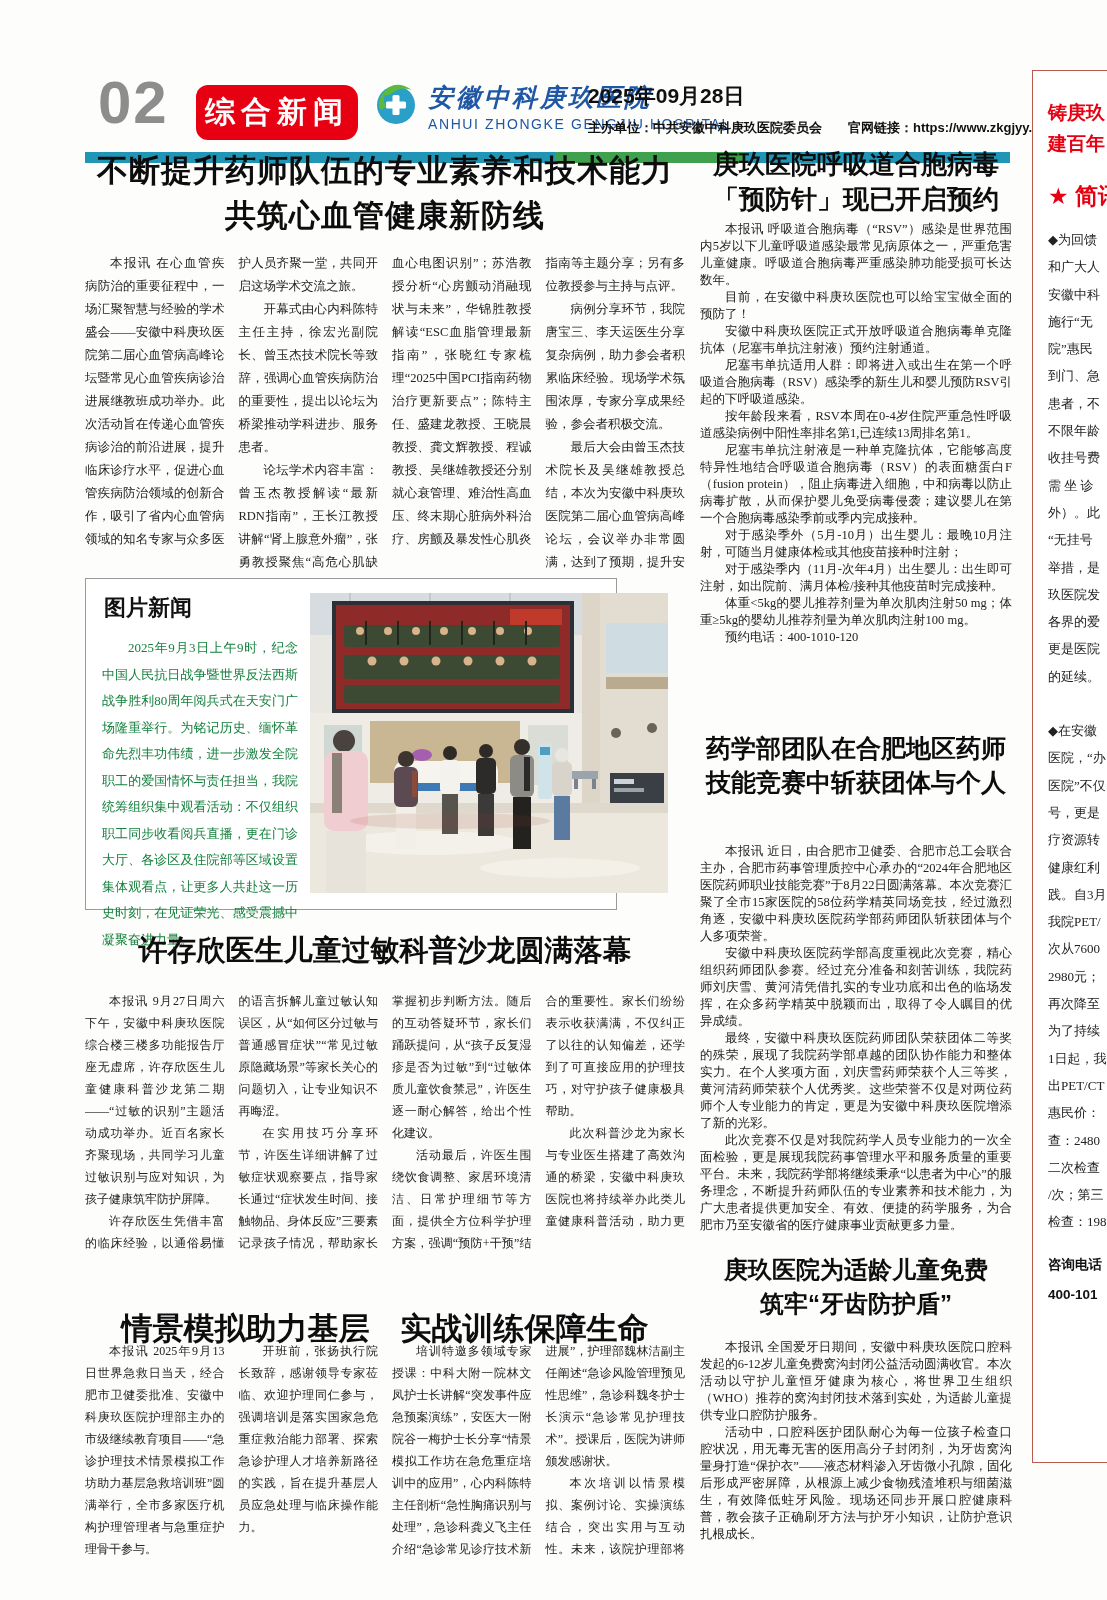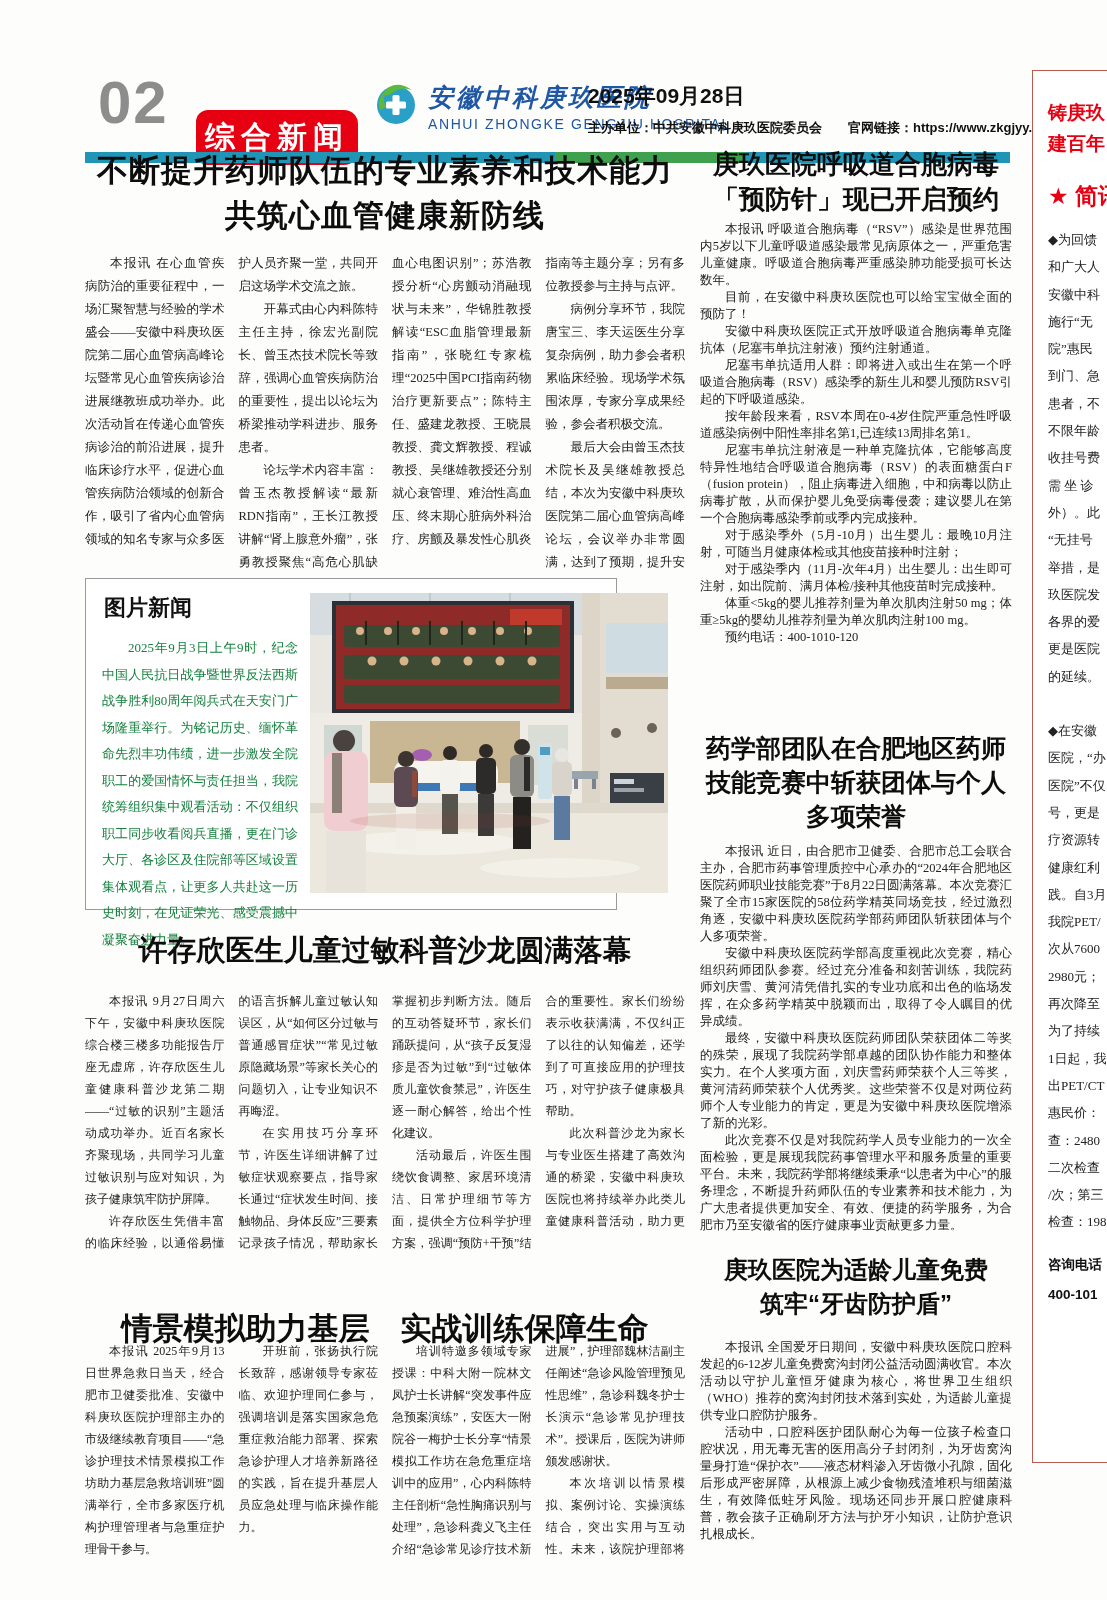--- a/index.html
+++ b/index.html
@@ -2,21 +2,21 @@
 <html><head>
 <meta charset="utf-8">
 <style>
   html,body{margin:0;padding:0;background:#ffffff;}
   .page{position:relative;width:1107px;height:1600px;background:#fdfdfc;overflow:hidden;
         font-family:"Liberation Serif","DejaVu Serif",serif;color:#1c1c1c;}
   
   .page-num{position:absolute;left:98px;top:72px;font-family:"Liberation Sans","DejaVu Sans",sans-serif;
             font-size:60px;font-weight:900;color:#8d8d8d;letter-spacing:2px;line-height:62px;}
   .section-box{position:absolute;left:196px;top:85px;width:162px;height:55px;background:#e60012;
-               border-radius:12px 14px 14px 12px;display:flex;align-items:center;justify-content:center;margin-top:25px;}
+               border-radius:12px 14px 14px 12px;display:flex;align-items:center;justify-content:center;}
   .section-box span{color:#ffffff;font-family:"Liberation Sans","DejaVu Sans",sans-serif;
                     font-size:30px;font-weight:700;letter-spacing:6px;}
   .logo{position:absolute;left:372px;top:80px;display:flex;align-items:center;}
   .logo-txt{margin-left:8px;}
   .logo-cn{font-size:25px;font-weight:700;font-style:italic;color:#1f57a5;letter-spacing:3px;
            font-family:"Liberation Serif","DejaVu Serif",serif;}
   .logo-en{font-size:14px;color:#1f57a5;letter-spacing:1.6px;font-family:"Liberation Sans","DejaVu Sans",sans-serif;margin-top:2px;}
   .pub-info{position:absolute;left:588px;top:82px;width:424px;font-family:"Liberation Sans","DejaVu Sans",sans-serif;}
   .pub-date{font-size:21px;font-weight:700;color:#101010;}
   .pub-line{margin-top:9px;font-size:13px;font-weight:700;color:#101010;white-space:nowrap;}
@@ -266,21 +266,20 @@
       <p>尼塞韦单抗注射液是一种单克隆抗体，它能够高度特异性地结合呼吸道合胞病毒（RSV）的表面糖蛋白F（fusion protein），阻止病毒进入细胞，中和病毒以防止病毒扩散，从而保护婴儿免受病毒侵袭；建议婴儿在第一个合胞病毒感染季前或季内完成接种。</p>
       <p>对于感染季外（5月-10月）出生婴儿：最晚10月注射，可随当月健康体检或其他疫苗接种时注射；</p>
       <p>对于感染季内（11月-次年4月）出生婴儿：出生即可注射，如出院前、满月体检/接种其他疫苗时完成接种。</p>
       <p>体重&lt;5kg的婴儿推荐剂量为单次肌肉注射50 mg；体重≥5kg的婴幼儿推荐剂量为单次肌肉注射100 mg。</p>
       <p>预约电话：400-1010-120</p>
     </div>
 
   <div class="hl hl-e">
     <div>药学部团队在合肥地区药师</div>
     <div>技能竞赛中斩获团体与个人</div>
-    <div>多项荣誉</div>
   </div>
   <div class="body-r be">
       <p>本报讯 近日，由合肥市卫健委、合肥市总工会联合主办，合肥市药事管理质控中心承办的“2024年合肥地区医院药师职业技能竞赛”于8月22日圆满落幕。本次竞赛汇聚了全市15家医院的58位药学精英同场竞技，经过激烈角逐，安徽中科庚玖医院药学部药师团队斩获团体与个人多项荣誉。</p>
       <p>安徽中科庚玖医院药学部高度重视此次竞赛，精心组织药师团队参赛。经过充分准备和刻苦训练，我院药师刘庆雪、黄河清凭借扎实的专业功底和出色的临场发挥，在众多药学精英中脱颖而出，取得了令人瞩目的优异成绩。</p>
       <p>最终，安徽中科庚玖医院药师团队荣获团体二等奖的殊荣，展现了我院药学部卓越的团队协作能力和整体实力。在个人奖项方面，刘庆雪药师荣获个人三等奖，黄河清药师荣获个人优秀奖。这些荣誉不仅是对两位药师个人专业能力的肯定，更是为安徽中科庚玖医院增添了新的光彩。</p>
       <p>此次竞赛不仅是对我院药学人员专业能力的一次全面检验，更是展现我院药事管理水平和服务质量的重要平台。未来，我院药学部将继续秉承“以患者为中心”的服务理念，不断提升药师队伍的专业素养和技术能力，为广大患者提供更加安全、有效、便捷的药学服务，为合肥市乃至安徽省的医疗健康事业贡献更多力量。</p>
     </div>
 
   <div class="hl hl-f">
     <div>庚玖医院为适龄儿童免费</div>

